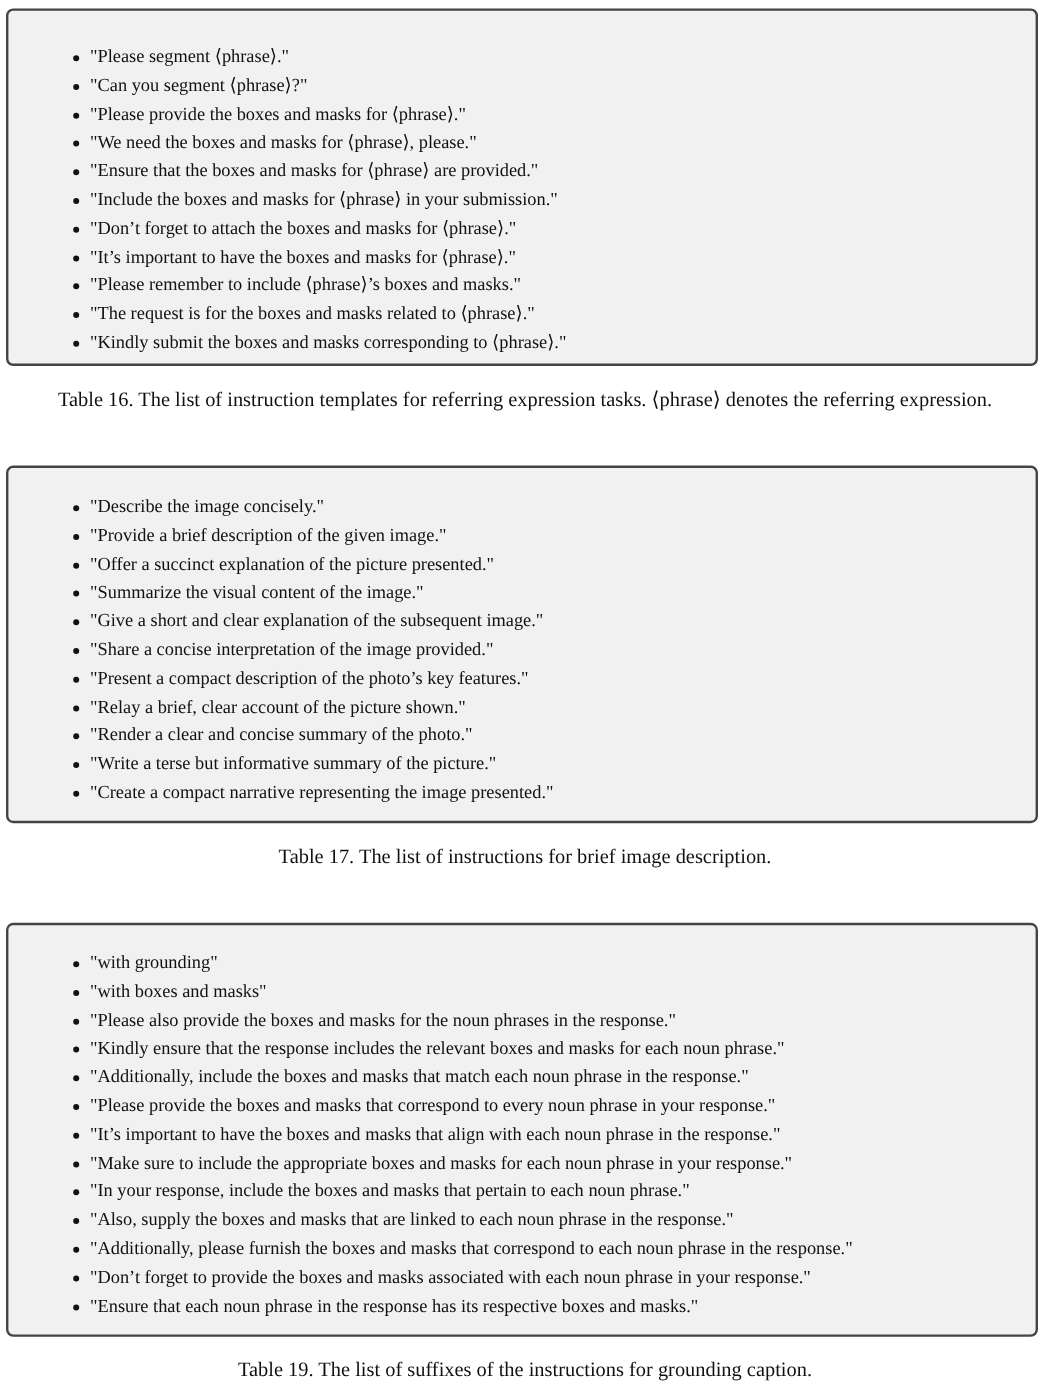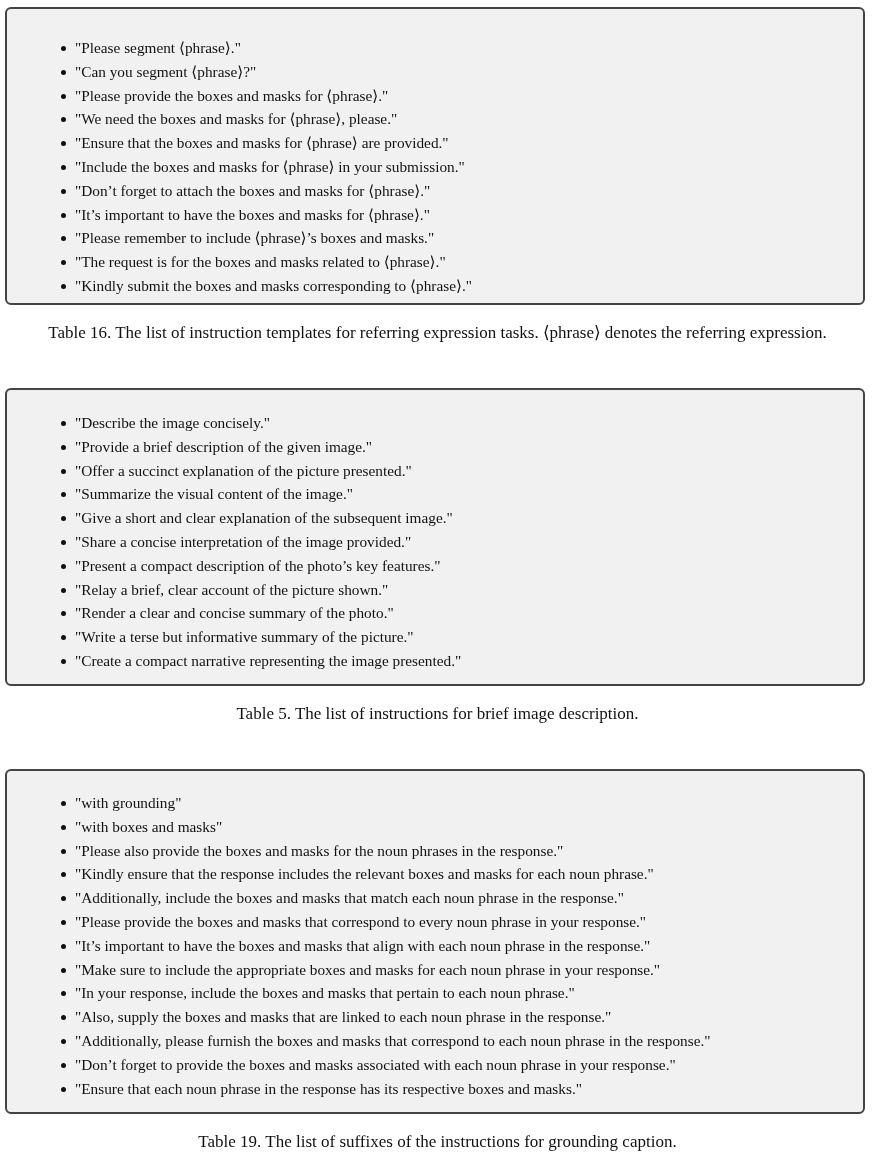--- a/index.html
+++ b/index.html
@@ -66,21 +66,21 @@
       <li><span class="bullet"></span><span>"Summarize the visual content of the image."</span></li>
       <li><span class="bullet"></span><span>"Give a short and clear explanation of the subsequent image."</span></li>
       <li><span class="bullet"></span><span>"Share a concise interpretation of the image provided."</span></li>
       <li><span class="bullet"></span><span>"Present a compact description of the photo’s key features."</span></li>
       <li><span class="bullet"></span><span>"Relay a brief, clear account of the picture shown."</span></li>
       <li><span class="bullet"></span><span>"Render a clear and concise summary of the photo."</span></li>
       <li><span class="bullet"></span><span>"Write a terse but informative summary of the picture."</span></li>
       <li><span class="bullet"></span><span>"Create a compact narrative representing the image presented."</span></li>
     </ul>
 </div>
-<div class="caption" id="cap17">Table 5. The list of instructions for brief image description.</div>
+<div class="caption" id="cap17">Table 17. The list of instructions for brief image description.</div>
 
 <div class="box" id="box18">
   <ul>
       <li><span class="bullet"></span><span>"with grounding"</span></li>
       <li><span class="bullet"></span><span>"with boxes and masks"</span></li>
       <li><span class="bullet"></span><span>"Please also provide the boxes and masks for the noun phrases in the response."</span></li>
       <li><span class="bullet"></span><span>"Kindly ensure that the response includes the relevant boxes and masks for each noun phrase."</span></li>
       <li><span class="bullet"></span><span>"Additionally, include the boxes and masks that match each noun phrase in the response."</span></li>
       <li><span class="bullet"></span><span>"Please provide the boxes and masks that correspond to every noun phrase in your response."</span></li>
       <li><span class="bullet"></span><span>"It’s important to have the boxes and masks that align with each noun phrase in the response."</span></li>

